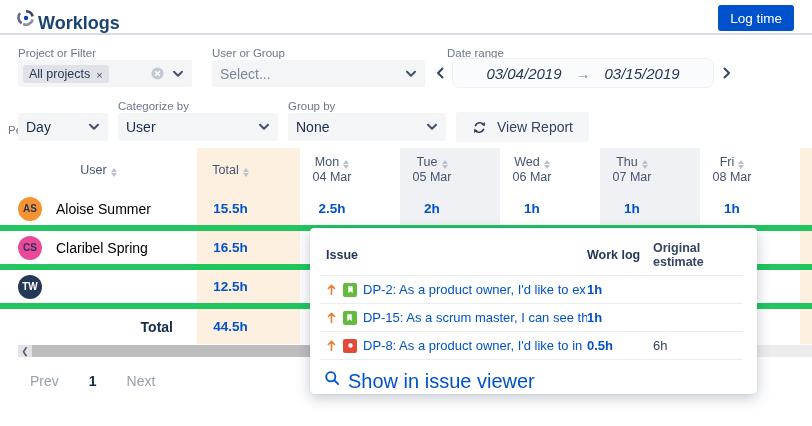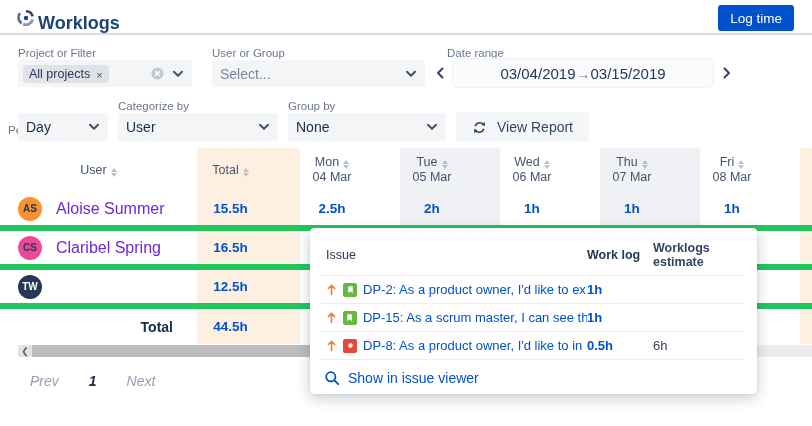--- a/index.html
+++ b/index.html
@@ -19,21 +19,21 @@
   .f-label { font-size:11.5px; color:#6b778c; }
   .select-box { background:#f4f5f7; border-radius:3px; display:flex; align-items:center;
                 color:#172b4d; font-size:14px; padding:0 8px; cursor:pointer; }
   .sel-placeholder { color:#7a869a; }
   .chev { margin-left:auto; display:flex; align-items:center; }
   .tag { background:#e0e2e8; border-radius:3px; padding:2px 6px; font-size:12.5px; color:#253858;
          display:flex; align-items:flex-end; gap:6px; }
   .tag .x { font-size:11px; color:#42526e; cursor:pointer; }
   .clear-ic { margin-left:auto; margin-right:8px; cursor:pointer; display:flex; }
   .date-box { background:#fafbfc; border:1px solid #f0f1f4; border-radius:7px; display:flex;
-              align-items:center; justify-content:center; font-size:15px; color:#253858; }
+              align-items:center; justify-content:center; gap:14px; font-size:15px; color:#253858;font-style:italic; }
   .date-arrow { color:#7a869a; font-size:15px; }
   .nav-chev { display:flex; align-items:center; justify-content:center; width:16px; height:30px; cursor:pointer; }
   .viewreport-btn { background:#f5f6f8; border:none; border-radius:3px; color:#344563; font-size:14px;
                     display:flex; align-items:center; gap:10px; padding:0 16px; cursor:pointer; }
 
   
   .stripe { position:absolute; }
   .stripe.peach { background:#fdf0e1; }
   .stripe.grey { background:#f0f1f4; }
   .trow { position:absolute; left:0; width:812px; display:flex; align-items:center; }
@@ -45,52 +45,52 @@
   .day-head { display:flex; flex-direction:column; line-height:15px; }
   .sort { display:inline-flex; flex-direction:column; gap:1px; margin-left:4px; vertical-align:2px; }
   .sort i { width:0; height:0; border-left:3px solid transparent; border-right:3px solid transparent; display:block; }
   .sort .up { border-bottom:4px solid #b9c0cc; }
   .sort .dn { border-top:4px solid #b9c0cc; }
   .row-border { border-bottom:6px solid #22c55e; }
   .user-cell { display:flex; align-items:center; gap:14px; }
   .avatar { width:24px; height:24px; border-radius:50%; display:flex; align-items:center; justify-content:center;
             font-size:10px; font-weight:bold; color:#253858; }
   .avatar.light { color:#ffffff; }
-  .uname { font-size:16px; color:#6d28d9; }
+  .uname { font-size:14px; color:#000000; }
   .hval { font-size:13.5px; font-weight:bold; color:#0052cc; }
   .total-label { font-size:14px; font-weight:bold; color:#172b4d; text-align:right; padding-right:6px; }
 
   
   .hscroll { left:18px; top:345px; width:794px; height:12px; background:#ececec; display:flex; }
   .hscroll .btn { width:14px; height:12px; background:#e3e3e3; color:#505f79; font-size:9px;
                   display:flex; align-items:center; justify-content:center; cursor:pointer; }
   .hscroll .thumb { width:590px; height:12px; background:#bdbdbd; cursor:grab; }
 
   
-  .pager { left:30px; top:373px; display:flex; gap:30px; align-items:flex-start; font-size:14px;font-style:italic; }
+  .pager { left:30px; top:373px; display:flex; gap:30px; align-items:flex-start; font-size:14px; }
   .pg-link { color:#97a0af; cursor:pointer; }
   .pg-cur { color:#172b4d; font-weight:bold; }
 
   
   .popup { left:310px; top:228px; width:447px; height:166px; background:#ffffff; border-radius:4px;
            box-shadow:0 4px 14px rgba(23,43,77,0.25), 0 0 1px rgba(23,43,77,0.3); padding:10px 14px 8px 10px; z-index:10; }
   .p-head { display:flex; align-items:center; font-size:12.5px; font-weight:bold; color:#253858;
             padding:3px 0 6px 6px; border-bottom:1px solid #ebecf0; }
   .p-row { display:flex; align-items:center; height:28px; border-bottom:1px solid #ebecf0; padding-left:6px; }
   .p-issue { flex:1; display:flex; align-items:center; gap:6px; overflow:hidden; white-space:nowrap; }
   .p-link { color:#0052cc; font-size:13px; overflow:hidden; white-space:nowrap; cursor:pointer; }
   .p-wl { width:66px; font-size:13px; font-weight:bold; color:#0052cc; }
   .p-oe { width:90px; font-size:13px; color:#344563; }
   .p-head .p-wl { color:#253858; font-size:12.5px; }
   .p-head .p-oe { font-size:12.5px; }
   .type-ic { width:14px; height:14px; border-radius:2px; flex:0 0 auto; display:flex; align-items:center; justify-content:center; }
   .type-ic.story { background:#63ba3c; }
   .type-ic.bug { background:#e5493a; }
-  .p-foot { display:flex; align-items:center; gap:8px; margin-top:10px; padding-left:4px;
-            color:#0052cc; font-size:14px; cursor:pointer; }
+  .p-foot { display:flex; gap:8px; margin-top:10px; padding-left:4px;
+            color:#0052cc; font-size:20px; cursor:pointer; }
 </style>
 </head>
 <body>
 
 <div class="abs topbar">
   <svg class="abs logo" viewBox="0 0 20 20">
     <path d="M10 3.2a6.8 6.8 0 0 1 6.6 5.2" fill="none" stroke="#344563" stroke-width="2.6"></path>
     <path d="M16.7 11.4a6.8 6.8 0 0 1-9.6 4.6" fill="none" stroke="#8993a4" stroke-width="2.6"></path>
     <path d="M5.6 15.3A6.8 6.8 0 0 1 4 5.1" fill="none" stroke="#5e6c84" stroke-width="2.6"></path>
     <circle cx="10" cy="10" r="2.2" fill="#0747a6"></circle>
@@ -304,23 +304,23 @@
 </div>
 
 <div class="abs pager">
   <span class="pg-link">Prev</span>
   <span class="pg-cur">1</span>
   <span class="pg-link">Next</span>
 </div>
 
 <div class="abs popup">
   <div class="p-head">
-    <div class="p-issue" style="font-weight:normal;text-align:right;">Issue</div>
+    <div class="p-issue" style="font-weight:bold;text-align:right;">Issue</div>
     <div class="p-wl">Work log</div>
-    <div class="p-oe">Worklogs estimate</div>
+    <div class="p-oe">Original estimate</div>
   </div>
 
   <div class="p-row">
     <div class="p-issue">
       <svg width="11" height="13" viewBox="0 0 12 14">
           <path d="M6 12.5V2.5M6 2.5L2.6 5.9M6 2.5l3.4 3.4" fill="none" stroke="#ee7d38" stroke-width="1.8" stroke-linecap="round" stroke-linejoin="round"></path>
         </svg>
       <span class="type-ic story">
           <svg width="9" height="9" viewBox="0 0 12 12">
             <path d="M3 1.5h6V11L6 8.4 3 11z" fill="#ffffff"></path>

